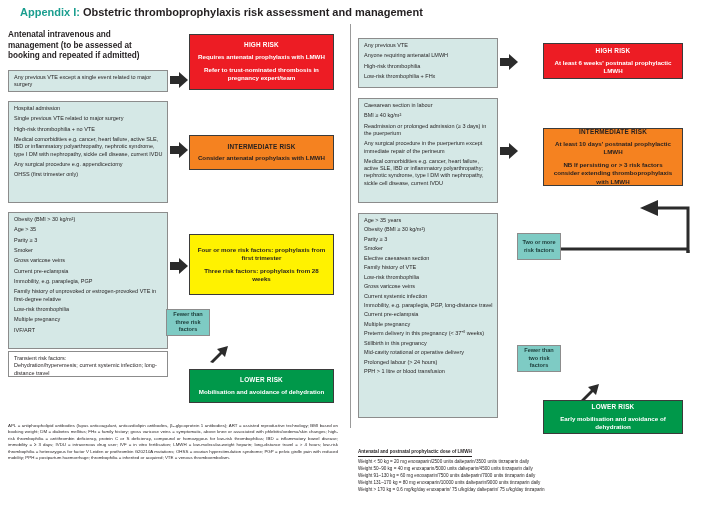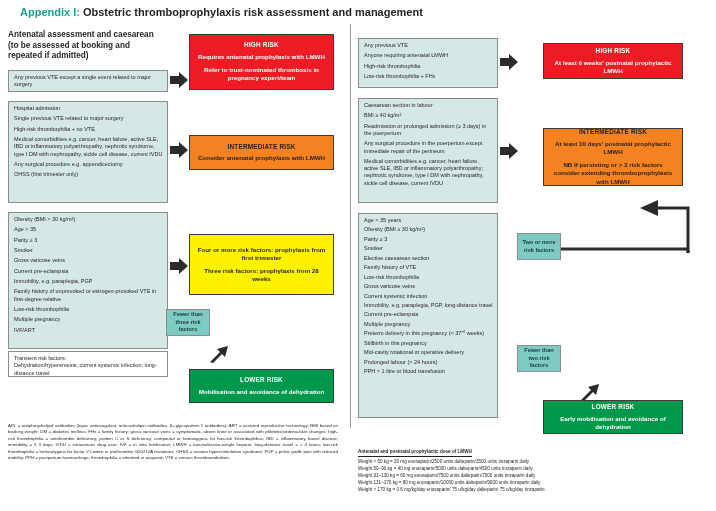--- a/index.html
+++ b/index.html
@@ -94,21 +94,21 @@
 
 <div class="page">
 
   <div class="appendix-head">
     <span class="label">Appendix I:</span>
     <span class="title">Obstetric thromboprophylaxis risk assessment and management</span>
   </div>
 
   <div class="divider" style="left:350px;top:24px;height:404px;"></div>
 
-  <div class="col-title" style="position:absolute;left:8px;top:30px;width:150px;">Antenatal assessment and caesarean (to be assessed at booking and repeated if admitted)</div>
+  <div class="col-title" style="position:absolute;left:8px;top:30px;width:150px;">Antenatal intravenous and management (to be assessed at booking and repeated if admitted)</div>
 
   <div class="riskbox" style="left:8px;top:70px;width:160px;height:22px;">
     <div class="li">Any previous VTE except a single event related to major surgery</div>
   </div>
 
   <div class="riskbox" style="left:8px;top:101px;width:160px;height:102px;">
     <div class="li">Hospital admission</div>
     <div class="li">Single previous VTE related to major surgery</div>
     <div class="li">High-risk thrombophilia + no VTE</div>
     <div class="li">Medical comorbidities e.g. cancer, heart failure, active SLE, IBD or inflammatory polyarthropathy, nephrotic syndrome, type I DM with nephropathy, sickle cell disease, current IVDU</div>

